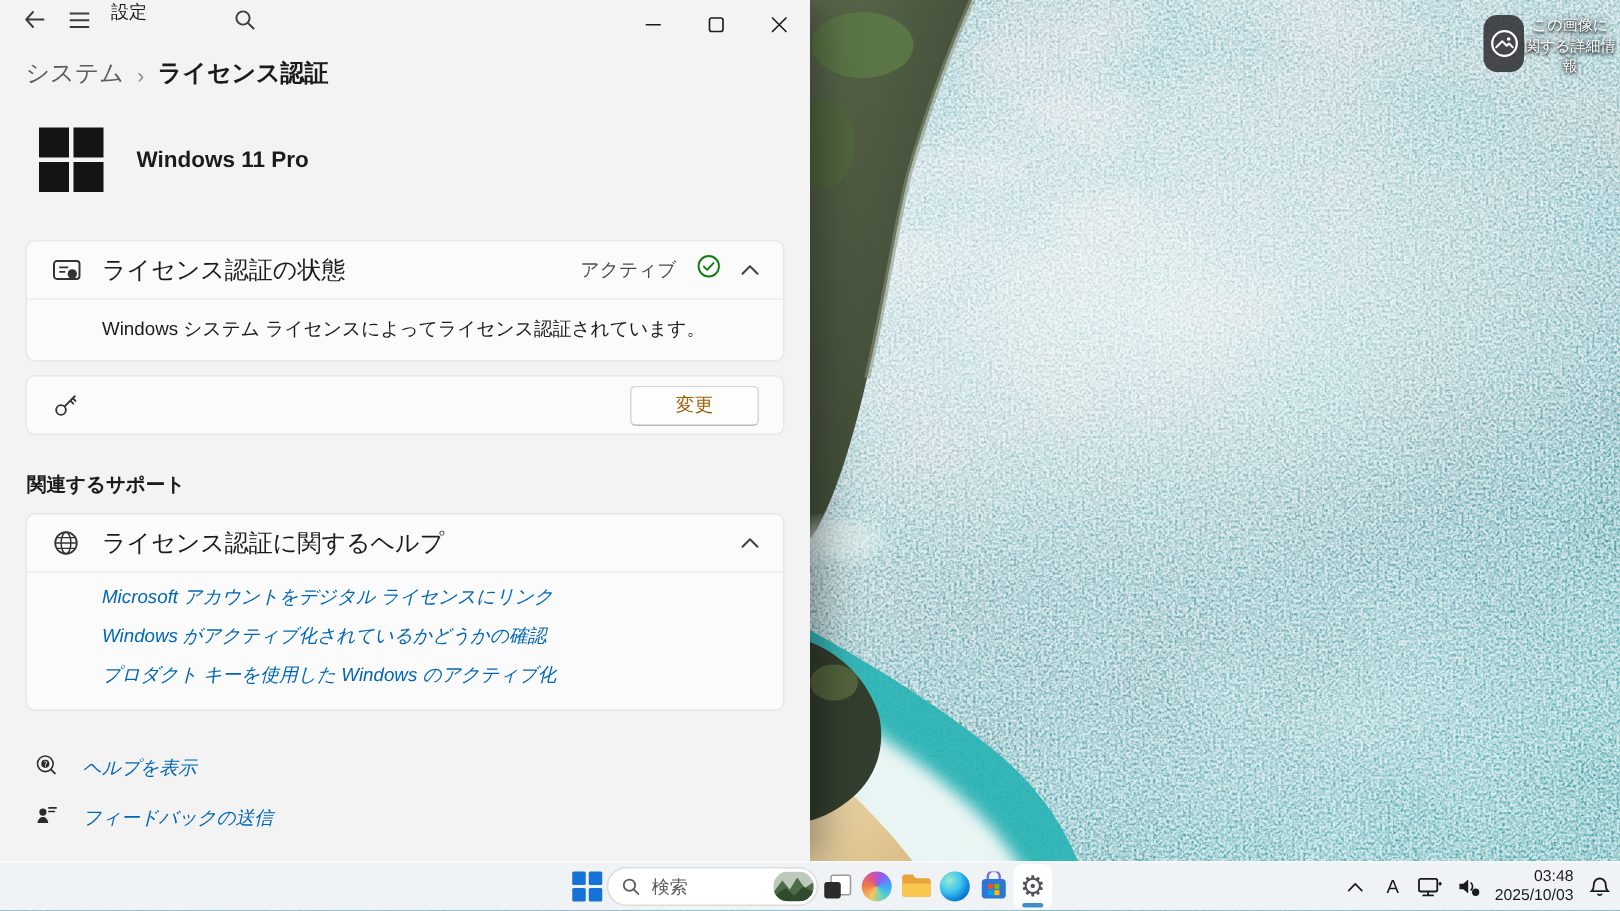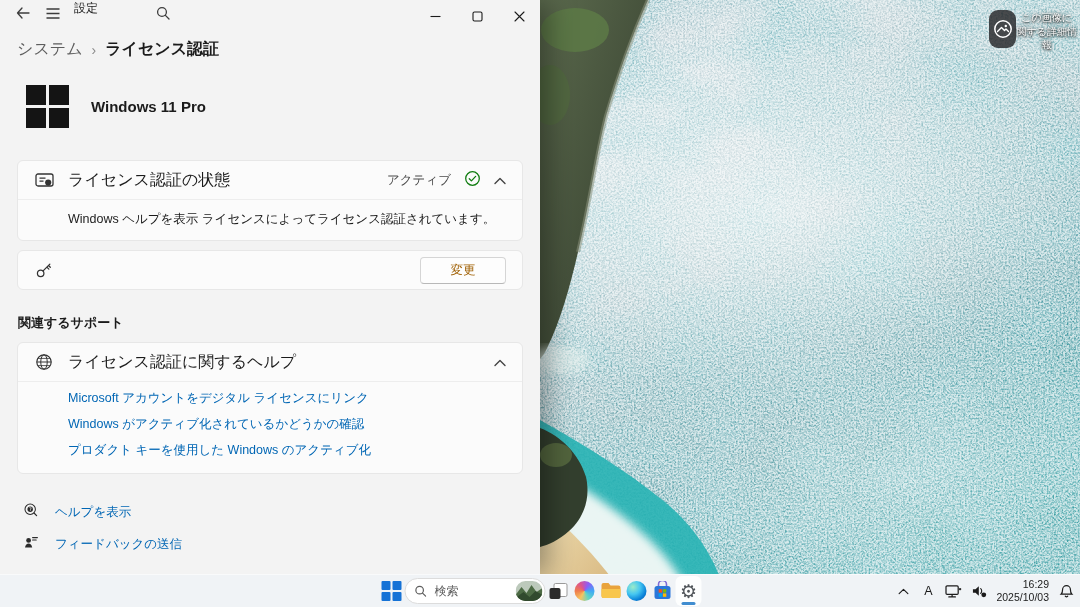--- a/index.html
+++ b/index.html
@@ -39,21 +39,21 @@
   .row-icon{width:20px;display:flex;justify-content:center;}
   .row-label{font-size:16px;margin-left:14px;}
   .row-right{margin-left:auto;display:flex;align-items:center;gap:13px;}
   .status-text{font-size:12.5px;color:#4c4c4c;}
   .card-divider{border-top:1px solid #ededed;}
   .card-detail{padding:11px 16px 12px 50px;font-size:12.5px;color:#1b1b1b;}
   .btn{min-width:86px;height:27px;background:#fdfdfd;border:1px solid #d5d5d5;border-bottom-color:#b8b8b8;
     border-radius:4px;font-size:12.5px;color:#a16207;cursor:pointer;font-family:inherit;}
   .section-heading{font-size:13px;font-weight:700;margin:24px 0 10px 1px;}
   .help-links{padding:8px 16px 14px 50px;display:flex;flex-direction:column;gap:9px;}
-  .link{color:#0066b4;font-size:12.5px;text-decoration:none;cursor:pointer;}
+  .link{color:#0066b4;font-size:12.5px;text-decoration:none;cursor:pointer;font-style:italic;}
   .footer-links{margin:28px 0 0 6px;display:flex;flex-direction:column;gap:12px;}
   .footer-item{display:flex;align-items:center;gap:16px;cursor:pointer;}
   .first-cards{margin-top:32px;}
 
   
   .taskbar{position:absolute;left:0;bottom:0;width:1080px;height:32px;background:#f0f3f6;
     border-top:1px solid rgba(255,255,255,.6);z-index:5;display:flex;align-items:center;}
   .tb-center{position:absolute;left:50%;top:0;height:32px;transform:translateX(-50%);
     display:flex;align-items:center;}
   .tb-icon{width:26px;height:28px;display:flex;align-items:center;justify-content:center;position:relative;cursor:pointer;}
@@ -232,21 +232,21 @@
                   </svg>
               </span>
               <span>
                 <svg width="12" height="8" viewBox="0 0 12 8">
                     <path d="M1 6.5 L6 1.5 L11 6.5" fill="none" stroke="#444" stroke-width="1.4" stroke-linecap="round" stroke-linejoin="round"></path>
                   </svg>
               </span>
             </span>
           </div>
           <div class="card-divider"></div>
-          <div class="card-detail">Windows ヘルプを表示 ライセンスによってライセンス認証されています。</div>
+          <div class="card-detail">Windows システム ライセンスによってライセンス認証されています。</div>
         </div>
 
         <div class="card">
           <div class="card-row">
             <span class="row-icon">
               <svg width="18" height="18" viewBox="0 0 20 20">
                   <circle cx="6.3" cy="13.7" r="3.6" fill="none" stroke="#333" stroke-width="1.4"></circle>
                   <path d="M9 11 L16.5 3.5 M13.2 6.8 L15.4 9 M15 5 L17 7" fill="none" stroke="#333" stroke-width="1.4" stroke-linecap="round"></path>
                 </svg>
             </span>
@@ -391,21 +391,21 @@
           </svg>
       </div>
       <div class="tray-item">
         <svg width="16" height="14" viewBox="0 0 17 15">
             <path d="M2 5.5 H4.8 L8.3 2.5 V12.5 L4.8 9.5 H2 Z" fill="#1b1b1b"></path>
             <path d="M10.3 5 a3.4 3.4 0 0 1 0 5" fill="none" stroke="#1b1b1b" stroke-width="1.2" stroke-linecap="round"></path>
             <circle cx="13.6" cy="11.6" r="2.6" fill="#1b1b1b"></circle>
           </svg>
       </div>
       <div class="clock">
-        <span>16:29</span>
+        <span>03:48</span>
         <span>2025/10/03</span>
       </div>
       <div class="tray-item">
         <svg width="15" height="15" viewBox="0 0 16 16">
             <path d="M8 1.8 a4.2 4.2 0 0 1 4.2 4.2 c0 3 1 4.2 1.6 4.8 H2.2 c0.6-0.6 1.6-1.8 1.6-4.8 A4.2 4.2 0 0 1 8 1.8 Z" fill="none" stroke="#1b1b1b" stroke-width="1.3"></path>
             <path d="M6.5 12.6 a1.6 1.6 0 0 0 3 0" fill="none" stroke="#1b1b1b" stroke-width="1.3"></path>
           </svg>
       </div>
     </div>
   </div>

